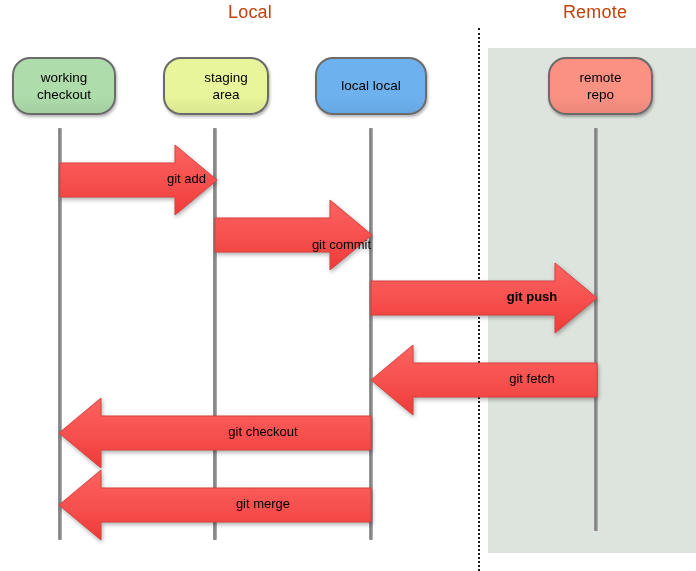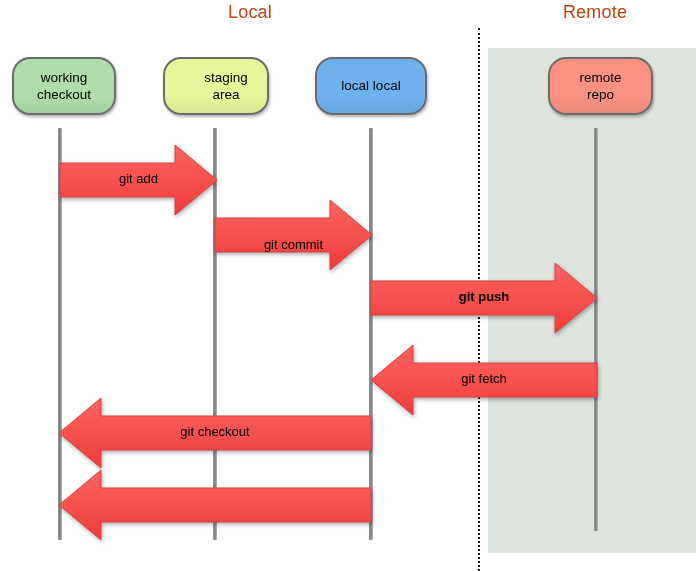--- a/index.html
+++ b/index.html
@@ -83,20 +83,21 @@
   .arrow svg { display: block; overflow: visible; }
   .arrow-label {
     position: absolute;
     left: 0;
     width: 100%;
     text-align: center;
     font-size: 13px;
     color: #000000;
     pointer-events: none;
     white-space: nowrap;
+    padding-left: 48px;
   }
 </style>
 </head>
 <body>
 
 <div id="canvas">
 
   <div class="remote-panel"></div>
   <div class="divider"></div>
 
@@ -204,16 +205,17 @@
         <svg width="312" height="70" viewBox="0 0 312 70">
           <defs>
             <linearGradient id="grad-git-merge" x1="0" y1="0" x2="0" y2="1">
               <stop offset="0%" stop-color="#fb6360"></stop>
               <stop offset="55%" stop-color="#f64f4d"></stop>
               <stop offset="100%" stop-color="#ee3a38"></stop>
             </linearGradient>
           </defs>
           <polygon points="312,18 42,18 42,0 0,35 42,70 42,52 312,52" fill="url(#grad-git-merge)" stroke="#d9423f" stroke-width="1"></polygon>
         </svg>
+        <div class="arrow-label" style="top: 26px;">git merge</div>
       </div>
     </div>
 
 </div>
 
 </body></html>

